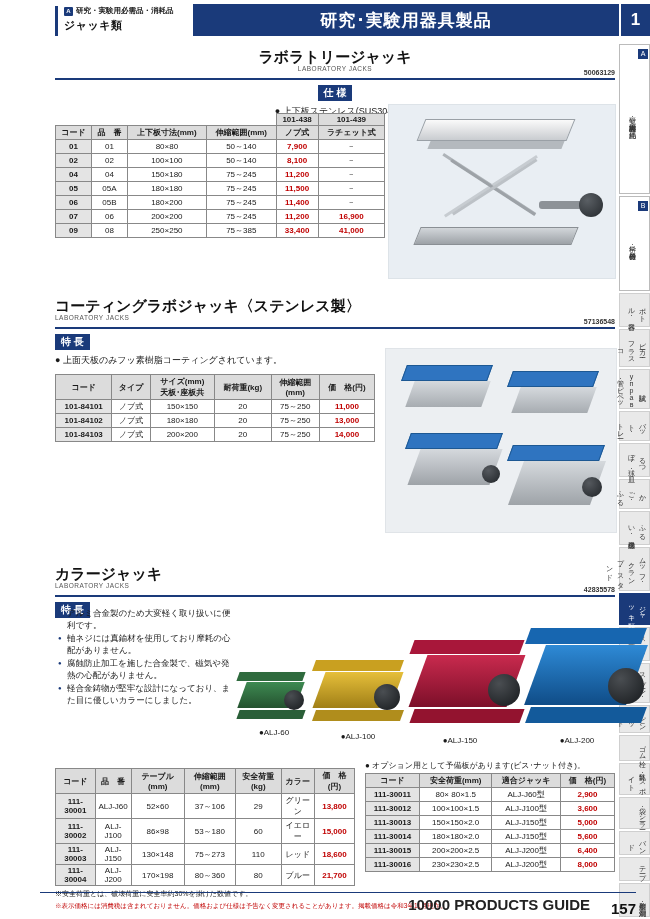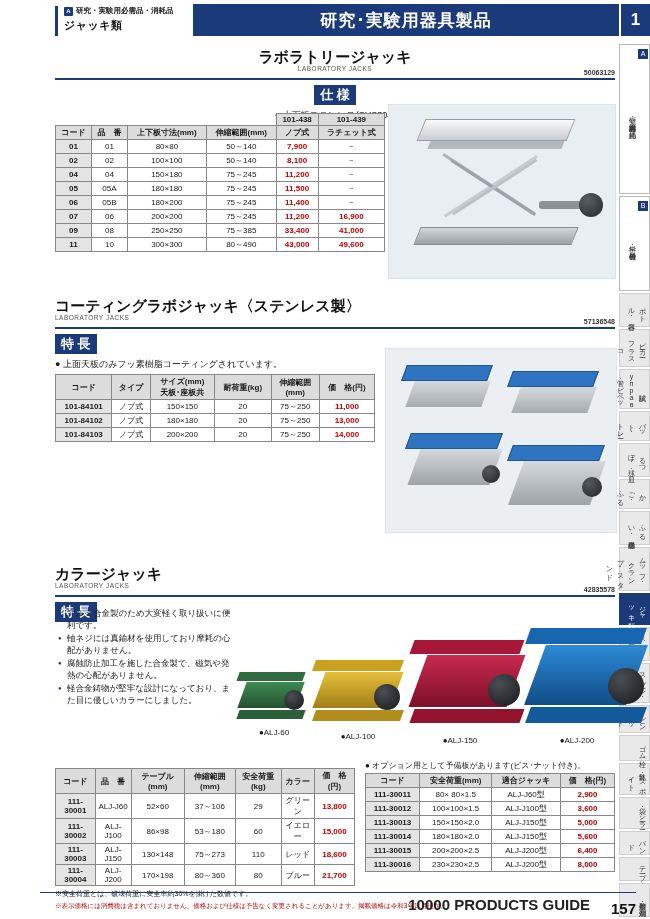--- a/index.html
+++ b/index.html
@@ -62,21 +62,21 @@
     border-bottom:2px solid #1a3a7a; padding-bottom:1px; position:relative; height:32px;
   }
   .sec-title-jp { font-size:15px; font-weight:bold; color:#111; line-height:17px; }
   .sec-title-en { font-size:6.5px; color:#555; letter-spacing:0.5px; }
   .sec-code {
     position:absolute; right:0; bottom:2px; font-size:7px; color:#333; font-weight:bold;
   }
 
   .label-chip {
     display:inline-block; background:#1a3a7a; color:#fff;
-    font-size:13px; font-weight:bold; padding:1px 6px; margin:5px 0 3px 0;
+    font-size:10px; font-weight:bold; padding:1px 6px; margin:5px 0 3px 0;
   }
   .spec-line { font-size:9px; margin:1px 0 4px 0; }
 
   
   table { border-collapse:collapse; font-size:8px; }
   table th, table td { border:0.5px solid #888; text-align:center; padding:1px 2px; }
   table th { background:#dcdcdc; font-weight:bold; }
   .tbl-code { background:#e4e4e4; font-weight:bold; }
   .price-red { color:#c00000; font-weight:bold; }
   .dash { color:#333; }
@@ -221,28 +221,20 @@
           <td class=" price-red">16,900</td>
         </tr>
         <tr>
           <td class="tbl-code">09</td>
           <td class="">08</td>
           <td class="">250×250</td>
           <td class="">75～385</td>
           <td class=" price-red">33,400</td>
           <td class=" price-red">41,000</td>
         </tr>
-        <tr>
-          <td class="tbl-code">11</td>
-          <td class="">10</td>
-          <td class="">300×300</td>
-          <td class="">80～490</td>
-          <td class=" price-red">43,000</td>
-          <td class=" price-red">49,600</td>
-        </tr>
       </tbody>
     </table>
 </div>
 
 <div class="imgbox" style="left:388px; top:104px; width:228px; height:175px; background:#e9eef3; border:1px solid #dde3e8;">
   <div style="position:absolute; left:32px; top:14px; width:150px; height:22px; background:linear-gradient(#fafafa,#c9ccd0); border:1px solid #9aa0a6; transform:skewX(-22deg);"></div>
   <div style="position:absolute; left:40px; top:36px; width:134px; height:8px; background:#b4b9be; transform:skewX(-22deg);"></div>
   <div style="position:absolute; left:55px; top:48px; width:110px; height:70px;">
     <div style="position:absolute; left:0; top:0; width:110px; height:3px; background:#aeb3b8; transform:rotate(33deg); transform-origin:left top;"></div>
     <div style="position:absolute; left:0; top:62px; width:110px; height:3px; background:#c7ccd1; transform:rotate(-33deg); transform-origin:left top;"></div>

